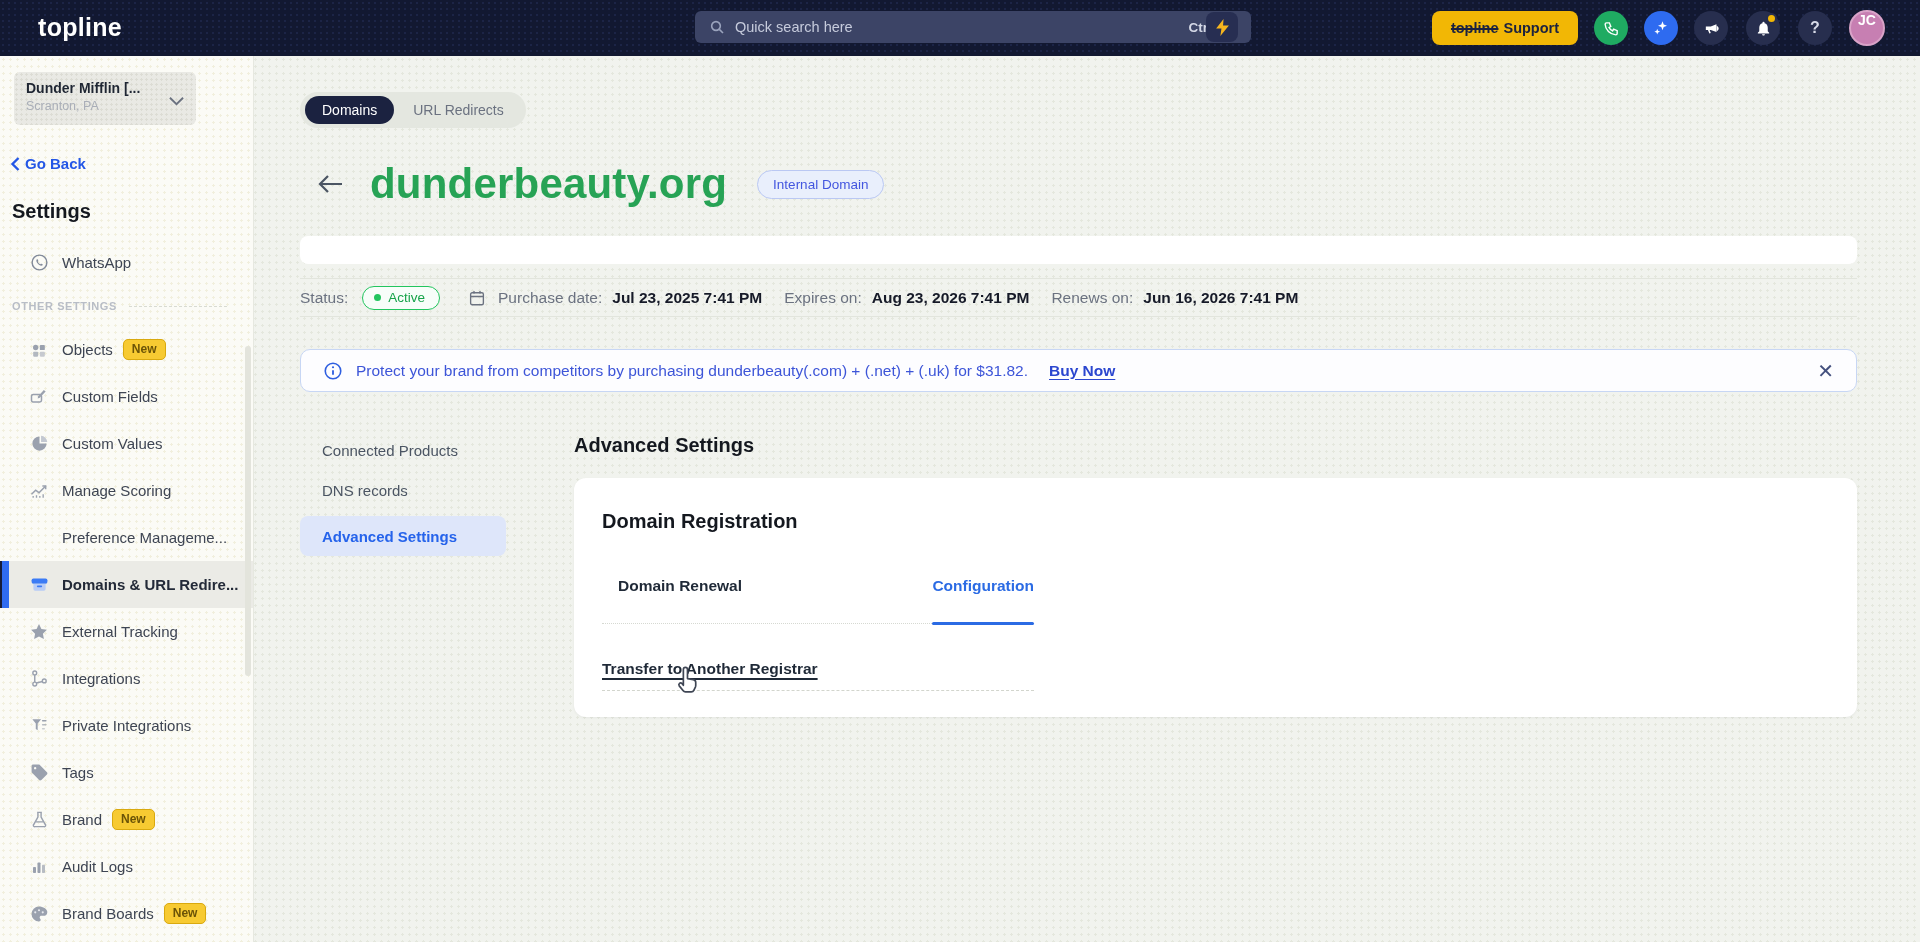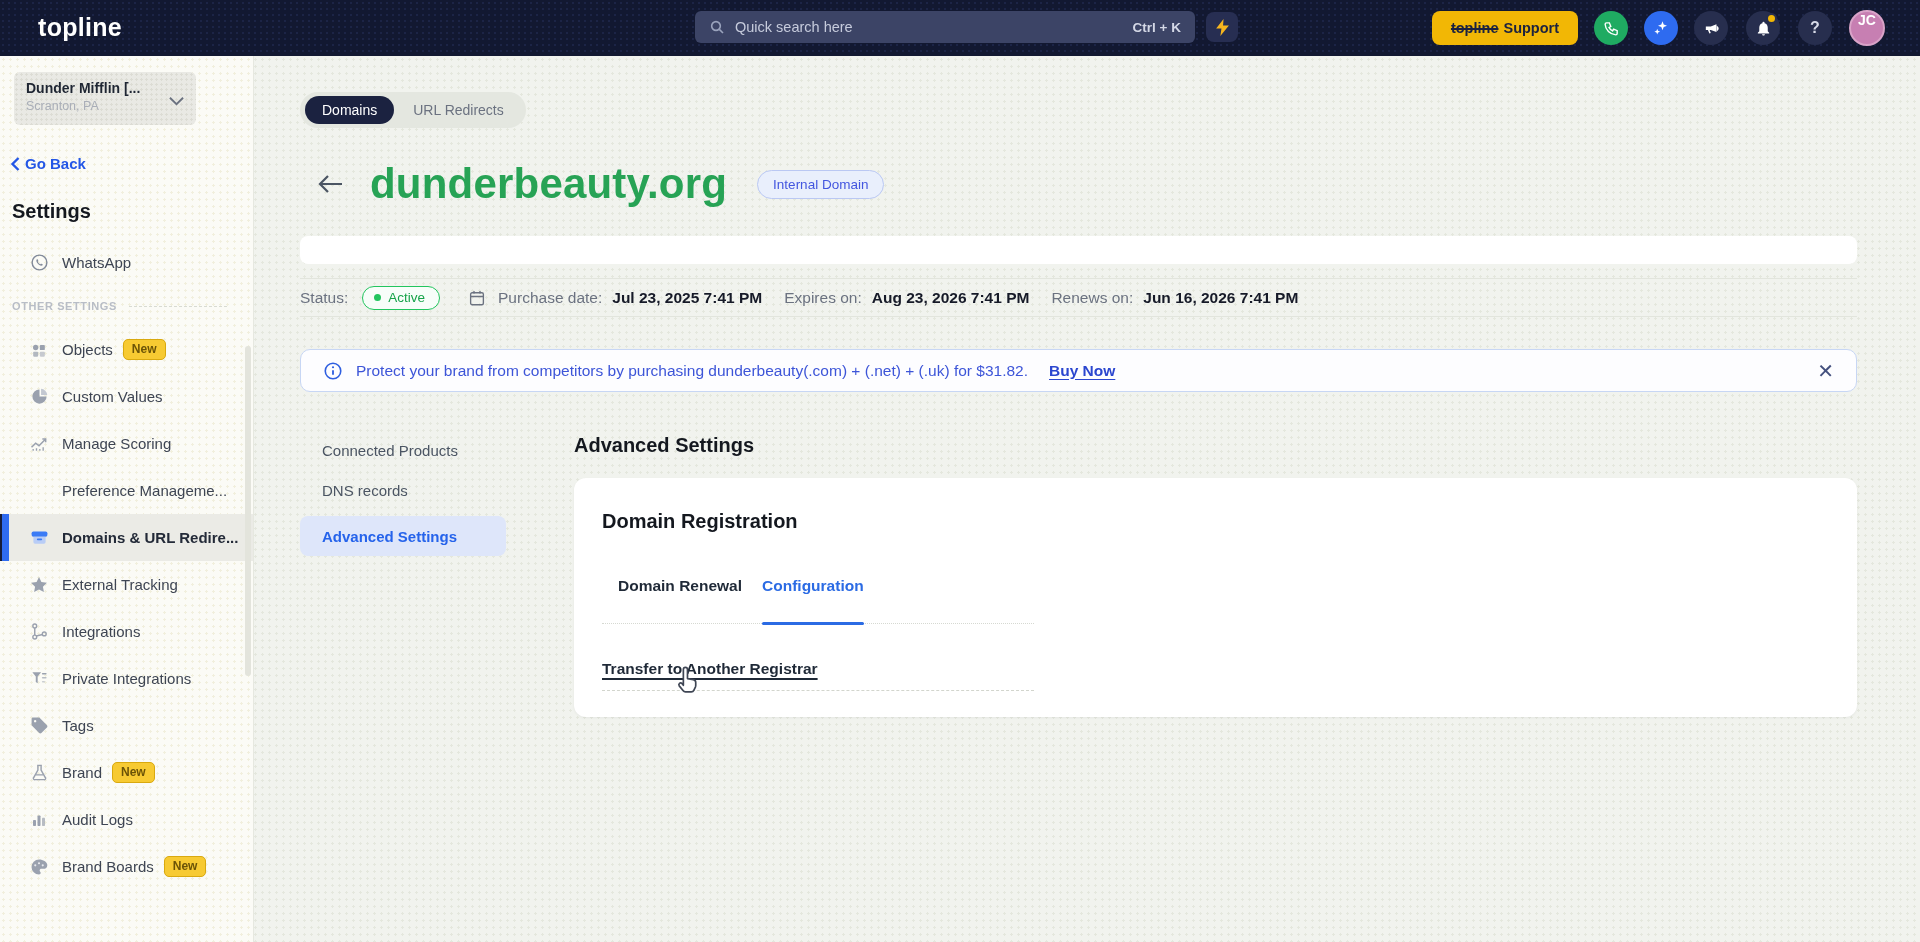--- a/index.html
+++ b/index.html
@@ -14,21 +14,21 @@
   
   .header {
     position:absolute; left:0; top:0; width:1920px; height:56px;
     background:#121831;
     background-image:radial-gradient(#1c2446 1px, transparent 1.2px);
     background-size:6px 6px;
     z-index:30;
   }
   .logo { position:absolute; left:38px; top:13px; color:#ffffff; font-size:25px; font-weight:bold; letter-spacing:.3px; }
   .searchbar {
-    position:absolute; left:695px; top:11px; width:500px; height:32px;
+    position:absolute; left:695px; top:11px; width:556px; height:32px;
     background:#3c4466; border-radius:6px; display:flex; align-items:center;
     padding:0 14px; gap:10px; color:#b7bdd2;
   }
   .searchbar .ph { font-size:14.5px; color:#c6cbdc; flex:1; }
   .shortcut { font-size:13.5px; color:#d4d8e6; font-weight:600; }
   .flash-chip {
     position:absolute; left:1206px; top:12px; width:32px; height:30px; border-radius:8px;
     background:#272e52; display:flex; align-items:center; justify-content:center;
   }
   .support-btn {
@@ -144,21 +144,21 @@
   .subnav-item { height:40px; display:flex; align-items:center; padding-left:22px; font-size:15px; color:#4b5563; cursor:pointer; border-radius:8px; }
   .subnav-item.active { background:#dee6fa; color:#2563eb; font-weight:bold; margin-top:6px; width:206px; }
 
   .content-col { flex:1; min-width:0; padding-left:46px; }
   .section-title { font-size:20px; font-weight:bold; color:#14181f; line-height:30px; }
   .card {
     margin-top:18px; background:#ffffff; border-radius:12px;
     box-shadow:0 1px 3px rgba(20,24,40,.05); padding:32px 28px 26px 28px;
   }
   .card-title { font-size:20px; font-weight:bold; color:#14181f; }
-  .tabbar { margin-top:44px; width:432px; border-bottom:1px dotted #d6d9d2; display:flex; gap:20px; padding-left:16px; }
+  .tabbar { margin-top:44px; width:432px; border-bottom:1px dotted #d6d9d2; display:flex; gap:20px; padding-left:16px;justify-content:space-between; }
   .tab { font-size:15.5px; font-weight:600; color:#1f2937; padding-bottom:28px; cursor:pointer; position:relative; }
   .tab.active { color:#2b6be4; }
   .tab.active::after { content:""; position:absolute; left:0; right:0; bottom:-2px; height:3px; background:#2b6be4; border-radius:2px; }
   .transfer-link {
     margin-top:36px; display:inline-block; font-size:15.5px; font-weight:bold; color:#1f2937;
     text-decoration:underline; text-decoration-thickness:1.5px; text-underline-offset:4px; cursor:pointer;
   }
   .dashed-line { margin-top:12px; width:432px; border-top:1px dashed #d2d5cd; }
 
   .cursor { position:absolute; left:672px; top:664px; z-index:50; pointer-events:none; }
@@ -278,20 +278,29 @@
             <circle cx="8" cy="9" r="3.2"></circle>
             <rect x="13" y="6" width="6" height="6" rx="1"></rect>
             <rect x="5" y="14" width="6" height="6" rx="1" opacity=".75"></rect>
             <rect x="13" y="14" width="6" height="6" rx="1" opacity=".55"></rect>
           </svg>
       </span>
       <span class="si-label">Objects</span>
       <span class="new-badge">New</span>
     </div>
 
+    <div class="side-item">
+      <span class="si-icon">
+        <svg width="20" height="20" viewBox="0 0 24 24" fill="none" stroke="#9aa1ae" stroke-width="1.8">
+            <rect x="3" y="9" width="12" height="9" rx="2"></rect>
+            <path d="M13 13L20 5.5l-2.2-2L11 11l-.6 2.8z" fill="#9aa1ae" stroke="none"></path>
+          </svg>
+      </span>
+      <span class="si-label">Custom Fields</span>
+    </div>
 
     <div class="side-item">
       <span class="si-icon">
         <svg width="19" height="19" viewBox="0 0 24 24">
             <path d="M12 3a9 9 0 1 0 9 9h-9z" fill="#9aa1ae"></path>
             <path d="M14 2.2V10h7.8A8.5 8.5 0 0 0 14 2.2z" fill="#c3c8d1"></path>
           </svg>
       </span>
       <span class="si-label">Custom Values</span>
     </div>

